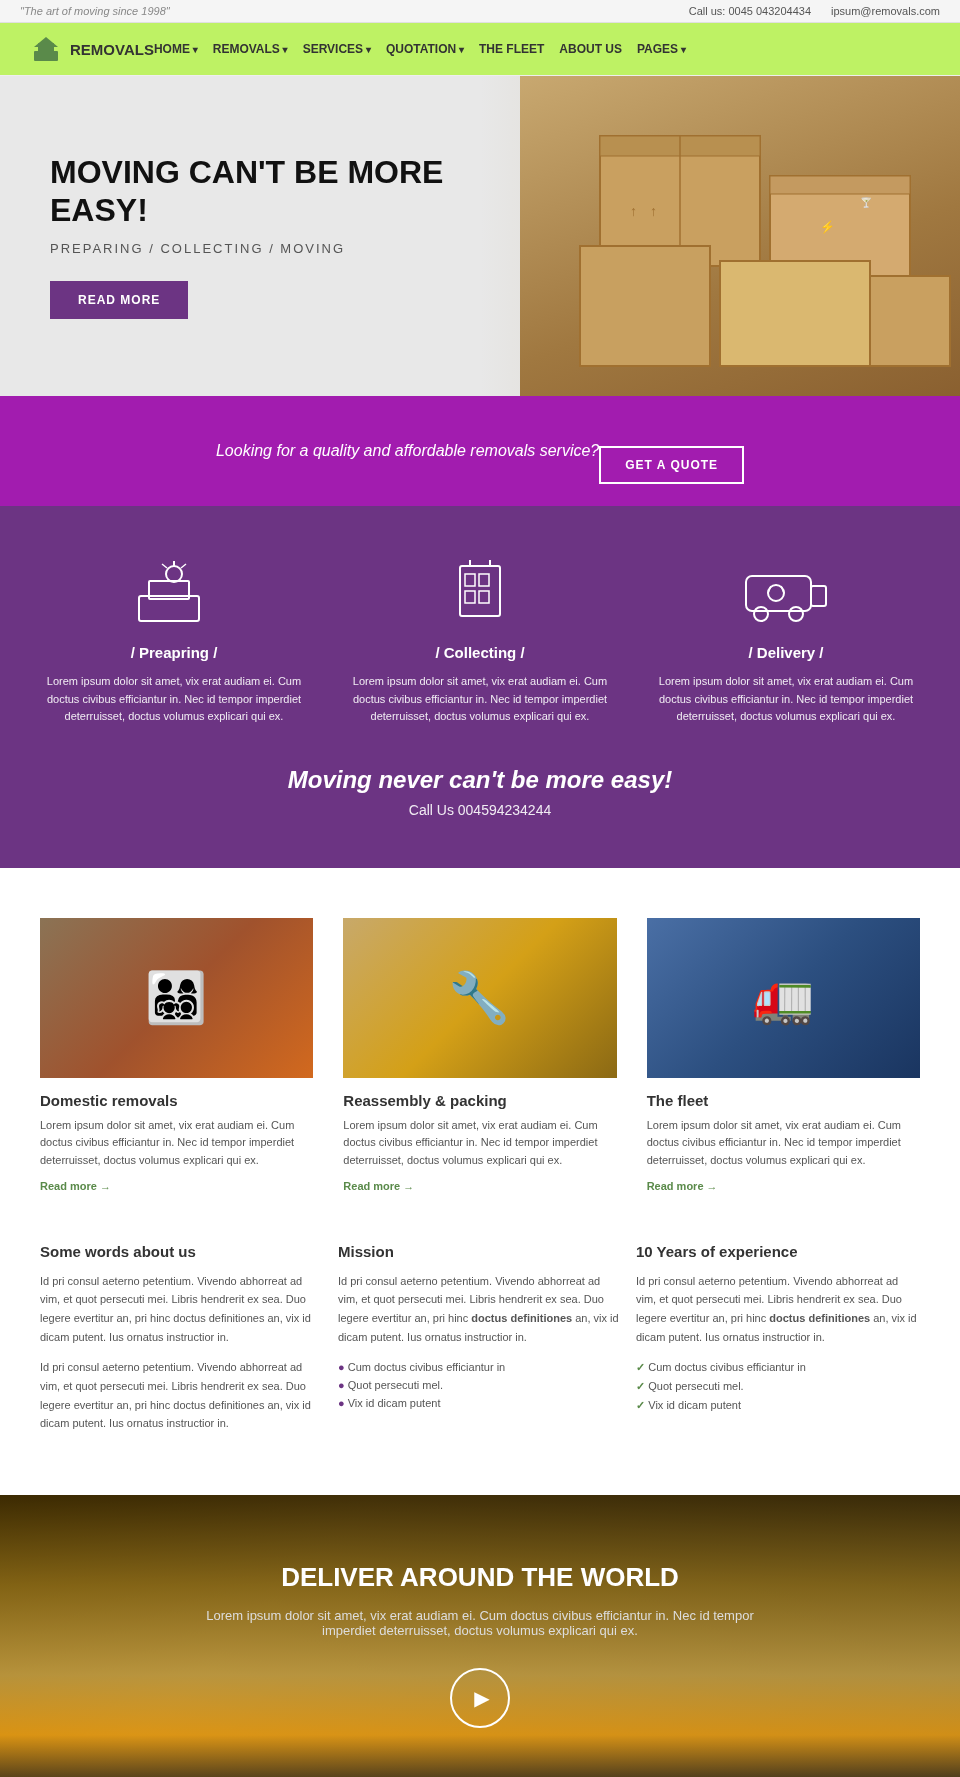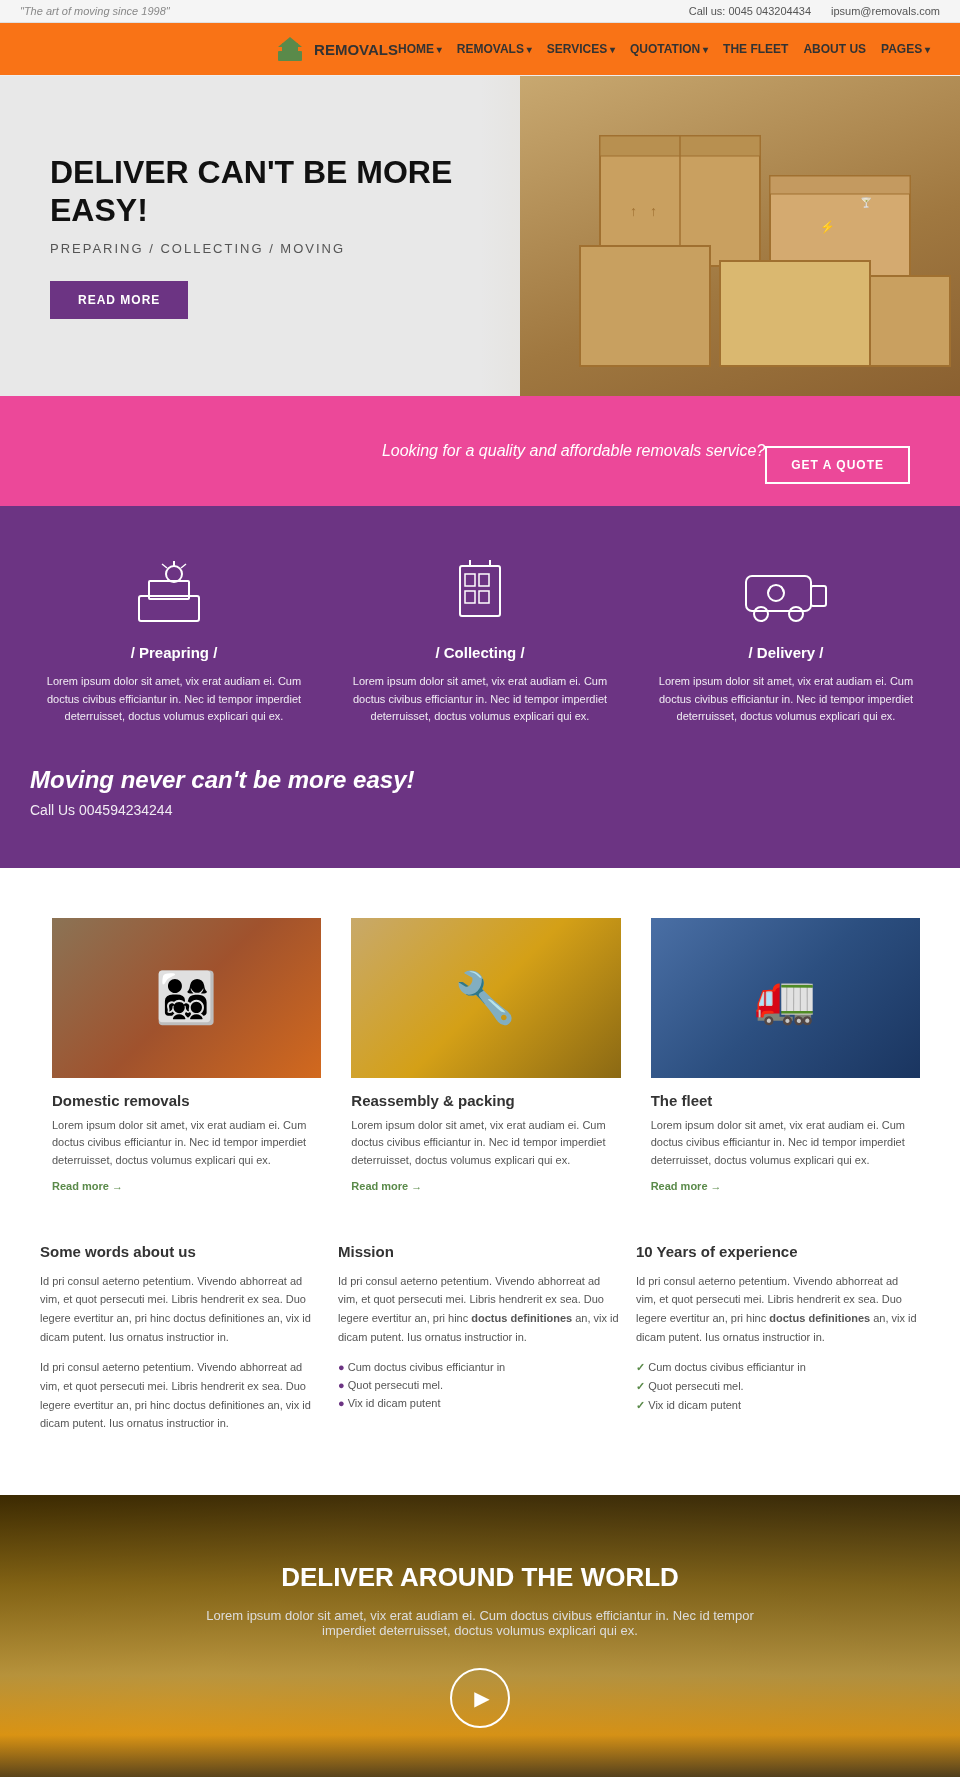--- a/index.html
+++ b/index.html
@@ -3,54 +3,54 @@
   <meta charset="utf-8">
   <style>
     * { margin: 0; padding: 0; box-sizing: border-box; }
     body { font-family: Arial, sans-serif; font-size: 13px; color: #333; background: #fff; width: 960px; }
 
     
     .top-bar { background: #f5f5f5; padding: 5px 20px; display: flex; justify-content: flex-end; align-items: center; gap: 20px; font-size: 11px; color: #555; border-bottom: 1px solid #e0e0e0; }
     .top-bar-left { margin-right: auto; font-style: italic; color: #888; }
 
     
-    header { display: flex; align-items: center; justify-content: flex-end; padding: 10px 30px; background: #f97316; border-bottom: 1px solid #eee; }
+    header { display: flex; align-items: center; justify-content: flex-start; padding: 10px 30px; background: #bef264; border-bottom: 1px solid #eee; }
     .logo { display: flex; align-items: center; gap: 8px; font-weight: bold; font-size: 15px; color: #333; text-transform: uppercase; }
     .logo-icon { width: 32px; height: 32px; }
     nav { display: flex; align-items: center; gap: 15px; font-size: 12px; font-weight: bold; color: #333; text-transform: uppercase; }
     nav span { cursor: pointer; }
     nav .has-arrow::after { content: ' ▾'; font-size: 10px; }
 
     
     .hero { position: relative; background: linear-gradient(to right, #e8e8e8 50%, #c9b99a 100%); min-height: 320px; display: flex; align-items: center; overflow: hidden; }
     .hero-content { padding: 60px 50px; z-index: 2; max-width: 520px; }
     .hero-content h1 { font-size: 32px; font-weight: 900; color: #111; line-height: 1.2; margin-bottom: 12px; }
     .hero-content p { font-size: 13px; color: #555; letter-spacing: 2px; margin-bottom: 25px; }
     .btn-purple { background: #6c3483; color: #fff; border: none; padding: 12px 28px; font-size: 12px; font-weight: bold; text-transform: uppercase; cursor: pointer; letter-spacing: 1px; }
     .hero-boxes { position: absolute; right: 0; bottom: 0; width: 440px; height: 320px; background: linear-gradient(135deg, #d4a86a 0%, #c19a6b 50%, #a0785a 100%); display: flex; align-items: flex-end; justify-content: center; overflow: hidden; }
     .box-stack { width: 100%; height: 100%; background: linear-gradient(160deg, #c8a870 0%, #a07840 60%, #8a6030 100%); position: relative; }
 
     
-    .green-banner { background: #ec4899; padding: 22px 50px; display: flex; align-items: center; justify-content: flex-end; }
+    .green-banner { background: #a21caf; padding: 22px 50px; display: flex; align-items: center; justify-content: center; }
     .green-banner p { color: #fff; font-style: italic; font-size: 16px; }
     .btn-quote { border: 2px solid #fff; color: #fff; background: transparent; padding: 10px 24px; font-size: 12px; font-weight: bold; text-transform: uppercase; cursor: pointer; letter-spacing: 1px; margin-top: 28px; }
 
     
     .purple-section { background: #6c3483; padding: 50px 30px; }
     .services-grid { display: flex; justify-content: space-around; gap: 18px; margin-bottom: 40px; }
     .service-card { flex: 1; text-align: center; color: #fff; }
     .service-icon { width: 90px; height: 70px; margin: 0 auto 15px; }
     .service-card h3 { font-size: 15px; margin-bottom: 12px; }
     .service-card p { font-size: 11px; line-height: 1.6; opacity: 0.9; }
-    .purple-cta { text-align: left; color: #fff; }
+    .purple-cta { text-align: center; color: #fff; }
     .purple-cta h2 { font-size: 24px; font-style: italic; margin-bottom: 8px; }
     .purple-cta p { font-size: 14px; opacity: 0.9; }
 
     
-    .three-cols { padding: 50px 40px; display: flex; gap: 30px; margin-left: 12px; }
+    .three-cols { padding: 50px 40px; display: flex; gap: 30px; }
     .col-third { flex: 1; }
     .col-img { width: 100%; height: 160px; background: #ccc; margin-bottom: 14px; object-fit: cover; }
     .col-img-domestic { background: linear-gradient(135deg, #8B7355 0%, #A0522D 50%, #D2691E 100%); position: relative; overflow: hidden; }
     .col-img-domestic::after { content: '👨‍👩‍👧‍👦'; font-size: 50px; position: absolute; top: 50%; left: 50%; transform: translate(-50%,-50%); }
     .col-img-packing { background: linear-gradient(135deg, #C8A96A 0%, #D4A017 50%, #8B6914 100%); position: relative; overflow: hidden; }
     .col-img-packing::after { content: '🔧'; font-size: 50px; position: absolute; top: 50%; left: 50%; transform: translate(-50%,-50%); }
     .col-img-fleet { background: linear-gradient(135deg, #4a6fa5 0%, #2c4f80 50%, #1a3560 100%); position: relative; overflow: hidden; }
     .col-img-fleet::after { content: '🚛'; font-size: 50px; position: absolute; top: 50%; left: 50%; transform: translate(-50%,-50%); }
     .col-third h3 { font-size: 15px; font-weight: bold; margin-bottom: 8px; }
     .col-third p { font-size: 11px; line-height: 1.6; color: #555; margin-bottom: 8px; }
@@ -105,21 +105,21 @@
     <span class="has-arrow">SERVICES</span>
     <span class="has-arrow">QUOTATION</span>
     <span>THE FLEET</span>
     <span>ABOUT US</span>
     <span class="has-arrow">PAGES</span>
   </nav>
 </header>
 
 <section class="hero">
   <div class="hero-content">
-    <h1>DELIVER CAN'T BE MORE EASY!</h1>
+    <h1>MOVING CAN'T BE MORE EASY!</h1>
     <p>PREPARING / COLLECTING / MOVING</p>
     <button class="btn-purple">READ MORE</button>
   </div>
   <div class="hero-boxes">
     <div class="box-stack">
       <svg viewBox="0 0 440 320" width="440" height="320">
 
         <rect x="80" y="60" width="160" height="130" fill="#c9a060" stroke="#a07030" stroke-width="2"></rect>
         <rect x="80" y="60" width="160" height="20" fill="#b89050" stroke="#a07030" stroke-width="1"></rect>
         <line x1="160" y1="60" x2="160" y2="190" stroke="#a07030" stroke-width="1.5"></line>

